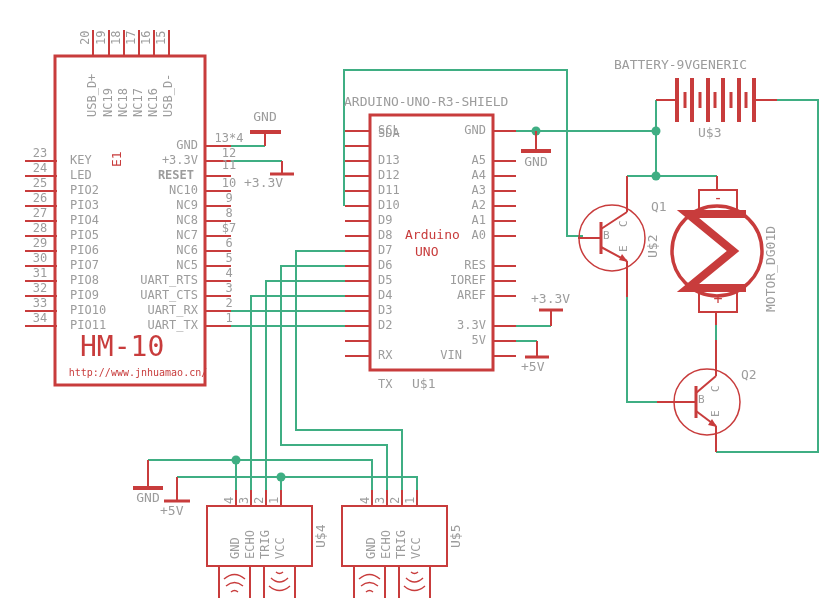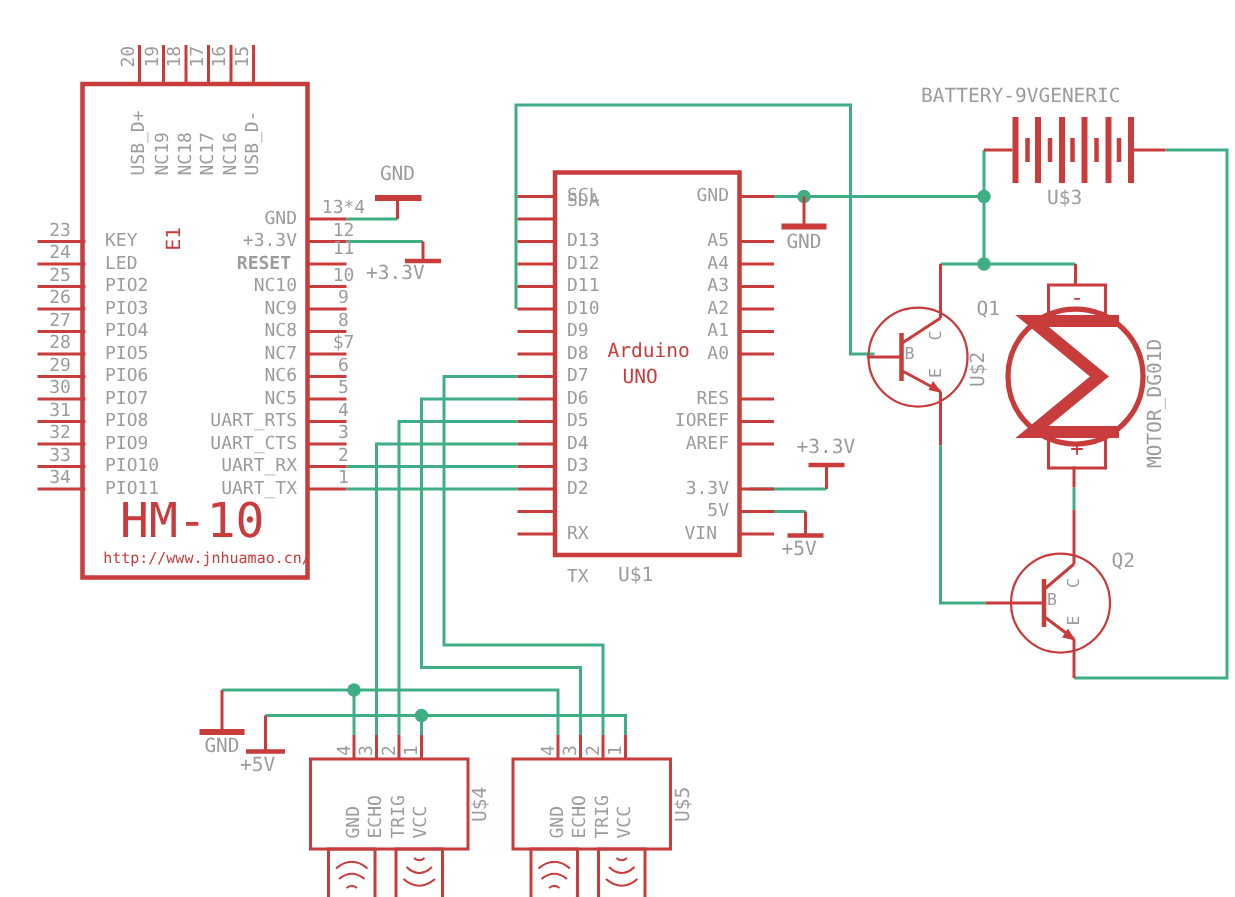--- a/index.html
+++ b/index.html
@@ -109,21 +109,21 @@
       <rect x="399" y="566" width="31" height="38"></rect>
     </g>
     <g stroke="#c83c3c" stroke-width="1.4" fill="none">
       <path d="M224 579 Q234.5 570 245 579 M226 586 Q234.5 579 243 586 M231 592 Q234.5 589 238 592"></path>
       <path d="M276 572 Q279.5 575 283 572 M271 578 Q279.5 586 288 578 M269 586 Q279.5 595 290 586"></path>
       <path d="M359 579 Q369.5 570 380 579 M361 586 Q369.5 579 378 586 M366 592 Q369.5 589 373 592"></path>
       <path d="M411 572 Q414.5 575 418 572 M406 578 Q414.5 586 423 578 M404 586 Q414.5 595 425 586"></path>
     </g>
   </svg>
 
-  <span class="t r" style="left:80px;top:332px;width:96px;font-size:32px;line-height:30px;">HM-10</span>
+  <span class="t r" style="left:80px;top:332px;width:96px;font-size:28px;line-height:30px;">HM-10</span>
   <span class="t r" style="left:66px;top:366px;width:144px;font-size:10px;text-align:center;">http://www.jnhuamao.cn/</span>
   <span class="t v r f13" style="left:110px;top:167px;">E1</span>
 
   <span class="t c" style="left:25px;top:147px;width:30px;">23</span>
   <span class="t c" style="left:25px;top:162px;width:30px;">24</span>
   <span class="t c" style="left:25px;top:177px;width:30px;">25</span>
   <span class="t c" style="left:25px;top:192px;width:30px;">26</span>
   <span class="t c" style="left:25px;top:207px;width:30px;">27</span>
   <span class="t c" style="left:25px;top:222px;width:30px;">28</span>
   <span class="t c" style="left:25px;top:237px;width:30px;">29</span>
@@ -180,20 +180,21 @@
   <span class="t v" style="left:125px;top:45px;">17</span>
   <span class="t v" style="left:140px;top:45px;">16</span>
   <span class="t v" style="left:155px;top:45px;">15</span>
   <span class="t v" style="left:86px;top:117px;">USB_D+</span>
   <span class="t v" style="left:102px;top:117px;">NC19</span>
   <span class="t v" style="left:117px;top:117px;">NC18</span>
   <span class="t v" style="left:132px;top:117px;">NC17</span>
   <span class="t v" style="left:147px;top:117px;">NC16</span>
   <span class="t v" style="left:162px;top:117px;">USB_D-</span>
 
+  <span class="t f13" style="left:344px;top:95px;">ARDUINO-UNO-R3-SHIELD</span>
   <span class="t f13" style="left:412px;top:377px;">U$1</span>
   <span class="t r f13" style="left:405px;top:228px;text-align:right;">Arduino</span>
   <span class="t r f13" style="left:415px;top:245px;">UNO</span>
   <span class="t" style="left:378px;top:124px;">SCL</span>
   <span class="t" style="left:378px;top:127px;">SDA</span>
   <span class="t" style="left:378px;top:154px;">D13</span>
   <span class="t" style="left:378px;top:169px;">D12</span>
   <span class="t" style="left:378px;top:184px;">D11</span>
   <span class="t" style="left:378px;top:199px;">D10</span>
   <span class="t" style="left:378px;top:214px;">D9</span>
@@ -211,21 +212,21 @@
   <span class="t ra" style="left:388px;top:169px;width:98px;">A4</span>
   <span class="t ra" style="left:388px;top:184px;width:98px;">A3</span>
   <span class="t ra" style="left:388px;top:199px;width:98px;">A2</span>
   <span class="t ra" style="left:388px;top:214px;width:98px;">A1</span>
   <span class="t ra" style="left:388px;top:229px;width:98px;">A0</span>
   <span class="t ra" style="left:388px;top:259px;width:98px;">RES</span>
   <span class="t ra" style="left:388px;top:274px;width:98px;">IOREF</span>
   <span class="t ra" style="left:388px;top:289px;width:98px;">AREF</span>
   <span class="t ra" style="left:388px;top:319px;width:98px;">3.3V</span>
   <span class="t ra" style="left:388px;top:334px;width:98px;">5V</span>
-  <span class="t ra" style="left:380px;top:349px;width:98px;">VIN</span>
+  <span class="t ra" style="left:364px;top:349px;width:98px;">VIN</span>
 
   <span class="t f13" style="left:614px;top:58px;">BATTERY-9VGENERIC</span>
   <span class="t f13" style="left:698px;top:126px;">U$3</span>
   <span class="t v f13" style="left:764px;top:312px;">MOTOR_DG01D</span>
   <span class="t v f13" style="left:646px;top:258px;">U$2</span>
   <span class="t r c" style="left:699px;top:192px;width:38px;font-size:15px;">-</span>
   <span class="t r c" style="left:699px;top:293px;width:38px;font-size:15px;">+</span>
   <span class="t f13" style="left:651px;top:200px;">Q1</span>
   <span class="t f11" style="left:603px;top:230px;">B</span>
   <span class="t v f11" style="left:618px;top:227px;">C</span>

